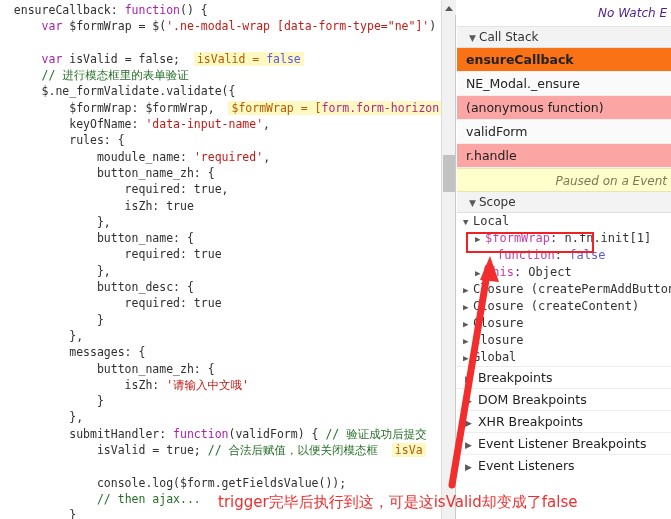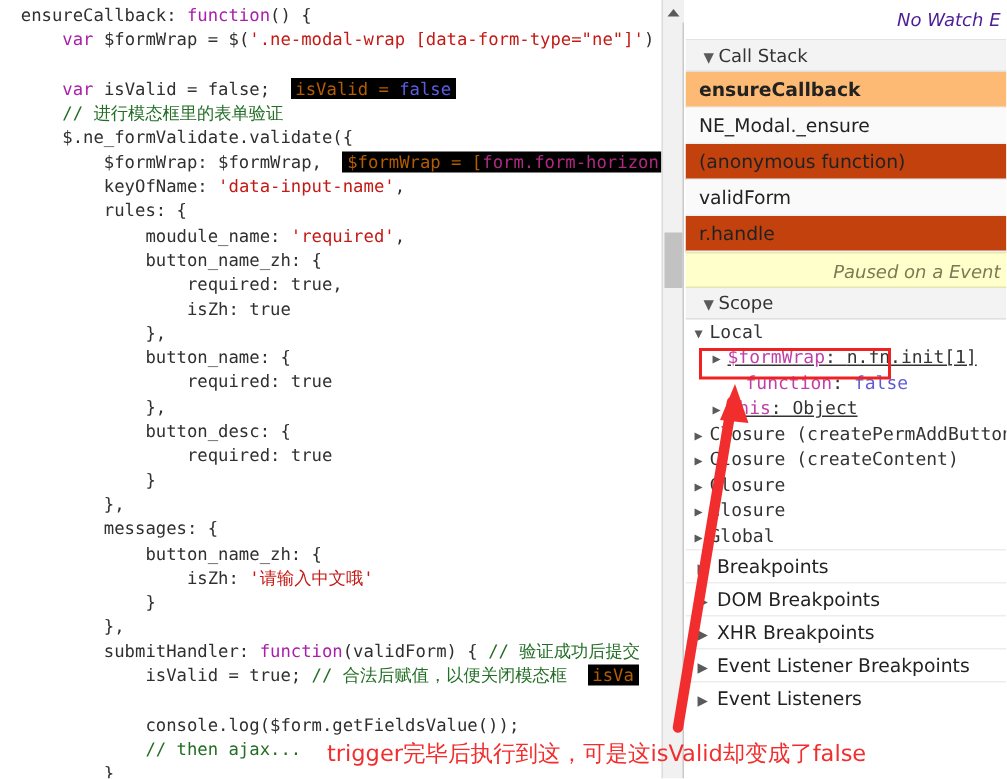--- a/index.html
+++ b/index.html
@@ -22,21 +22,21 @@
     color:#303030; white-space:pre;
   }
   .code .line{ height:16.3px; position:relative; white-space:pre; }
   .kw{ color:#aa20aa; }           
   .str{ color:#c41a16; }        
   .cmt{ color:#236e25; }          
   .plain{ color:#303030; }
 
   
   .hint{
-    background:#000000;
+    background:#fef9c3;
     color:#b35c00;
     padding:0 3px;
   }
   .hint .hv{ color:#5c5ce0; }
   .hint .hstr{ color:#b02a82; }
 
   
   .vscroll{
     position:absolute; left:441px; top:0; width:15px; height:519px;
     background:#f1f1f1; border-left:1px solid #dcdcdc; border-right:1px solid #c9c9c9;
@@ -70,36 +70,36 @@
   }
   .section-head{
     height:21px; line-height:21px; padding-left:12px;
     background:#f3f3f3; border-bottom:1px solid #e0e0e0;
     font-size:12px; color:#333;
   }
   .tri{ display:inline-block; width:10px; color:#5a5a5a; font-size:9px; }
   .stack-item{
     height:24px; line-height:24px; padding-left:9px;
     font-size:12.5px; color:#222; border-bottom:1px solid #f0f0f0;
-    background:#c2410c;
+    background:#fca5a5;
   }
   .stack-item.alt{ background:#fafafa; }
-  .stack-item.selected{ background:#fdba74; font-weight:bold; }
+  .stack-item.selected{ background:#f97316; font-weight:bold; }
   .paused-banner{
     height:24px; line-height:24px; text-align:right; padding-right:4px;
     background:#ffffcb; color:#7a7a55; font-style:italic; font-size:12px;
     border-top:1px solid #e6e6b5; border-bottom:1px solid #e6e6b5;
   }
   .scope-row{
     height:17px; line-height:17px; font-size:12px;
     font-family:"DejaVu Sans Mono","Liberation Mono",monospace;
     color:#333; white-space:nowrap;
   }
   .scope-row.indent1{ padding-left:6px; }
-  .scope-row.indent2{ padding-left:18px;text-decoration:underline; }
+  .scope-row.indent2{ padding-left:18px; }
   .scope-row.indent3{ padding-left:30px; }
   .varname{ color:#c13fa8; }
   .varval{ color:#5c5cd6; }
   .objval{ color:#333; }
   .bp-row{
     height:22px; line-height:22px; padding-left:8px;
     font-size:12.5px; color:#222;
     border-top:1px solid #ededed;
     background:#fff;
   }

